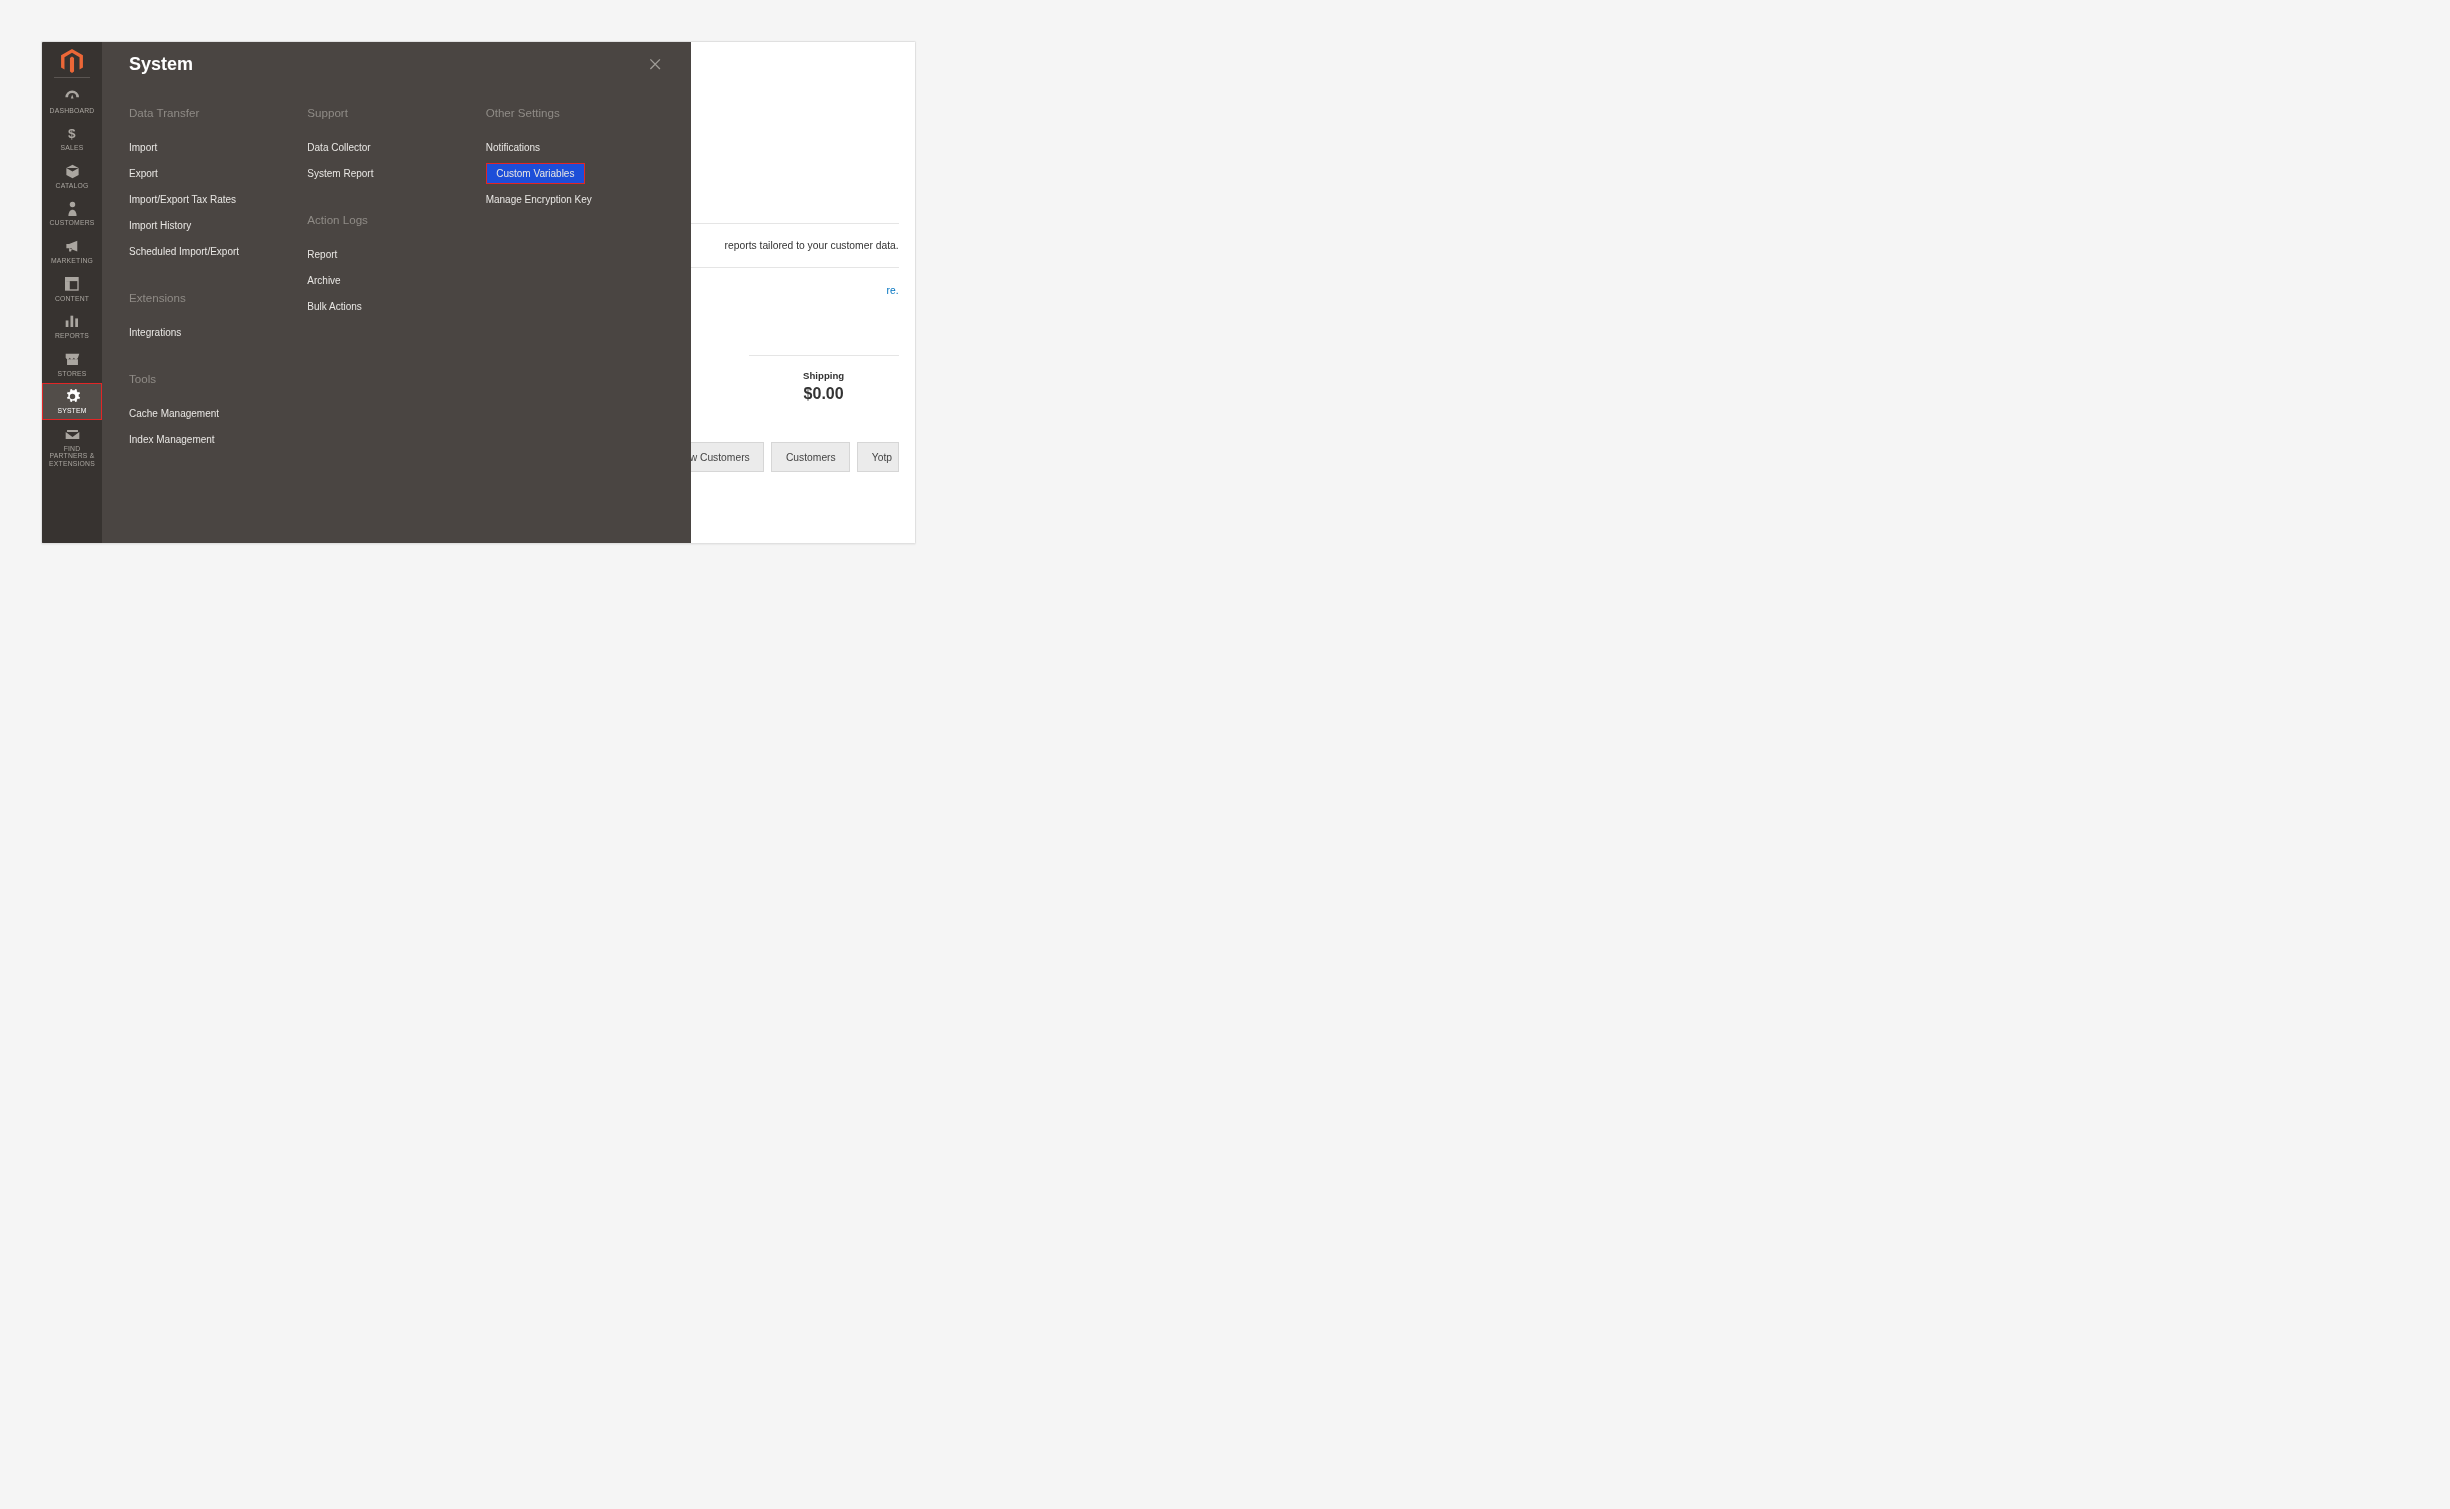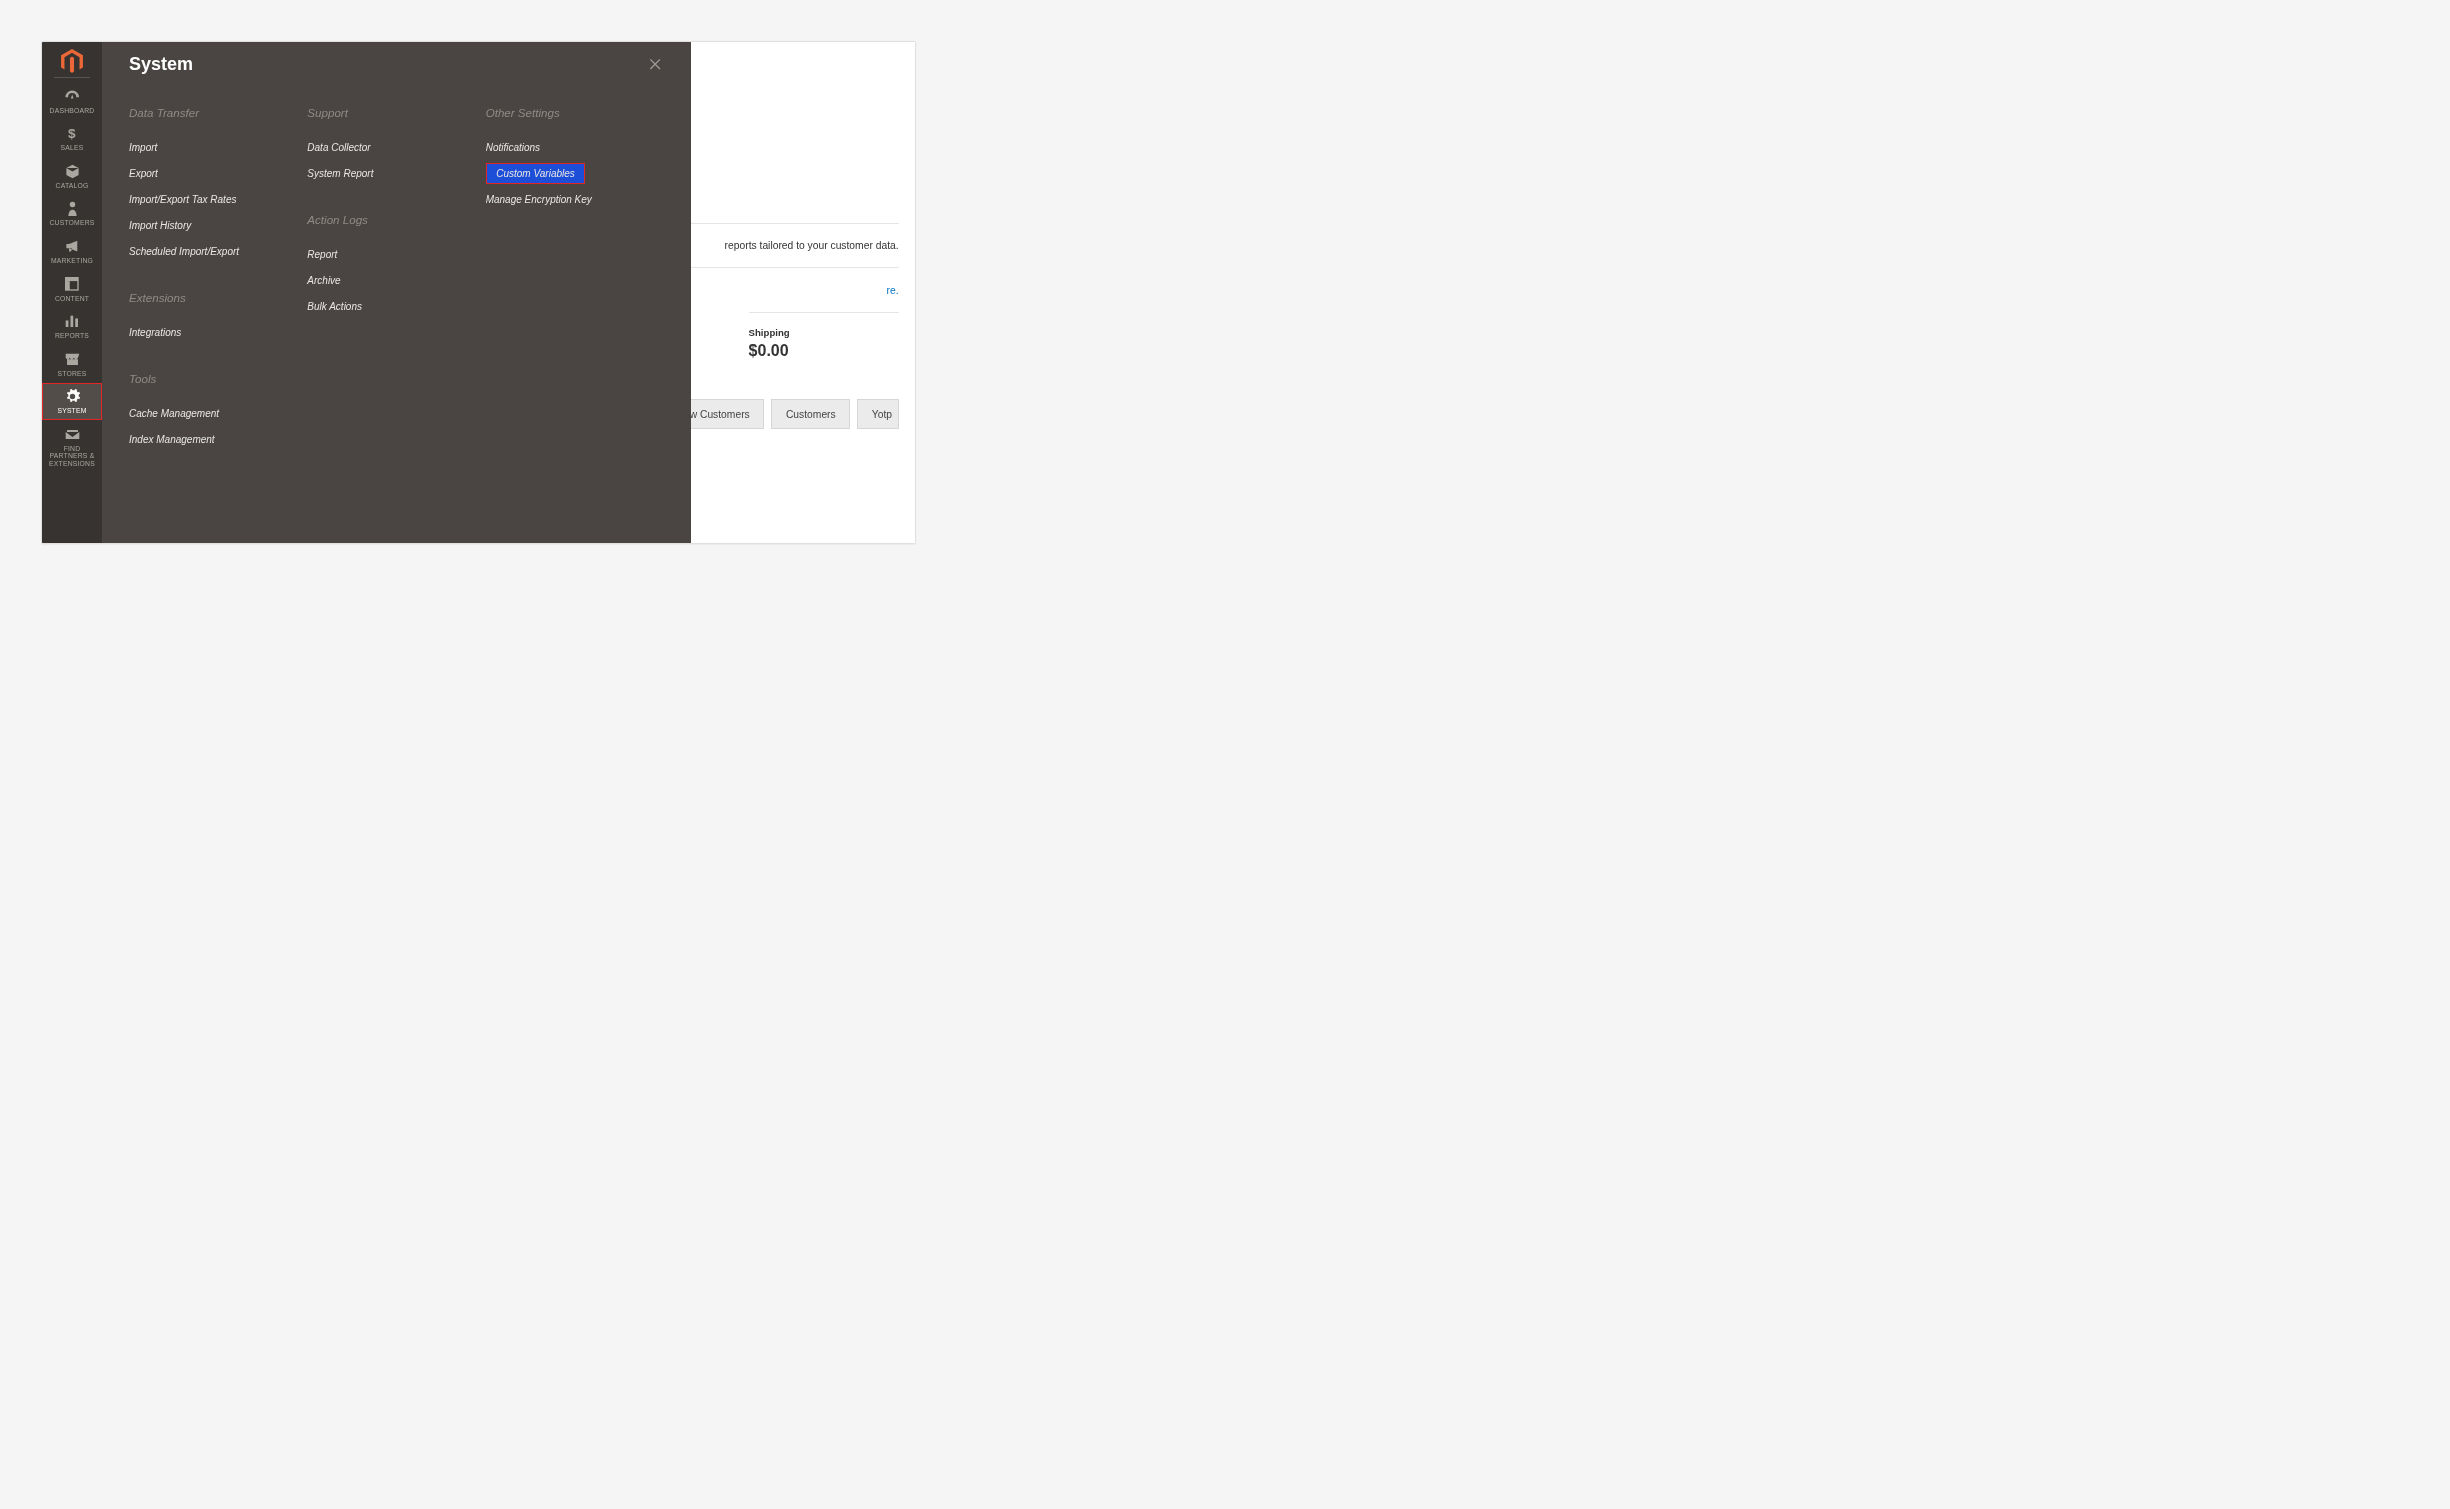--- a/index.html
+++ b/index.html
@@ -101,21 +101,20 @@
     color: #fff;
   }
   .close-btn {
     color: #9e9b96;
     cursor: pointer;
     padding: 2.7px;
   }
   .flyout-cols {
     display: flex;
     gap: 0;
-    font-style: italic;
   }
   .flyout-col {
     flex: 1;
     min-width: 0;
     padding-right: 13.7px;
   }
   .section {
     margin-bottom: 27px;
   }
   .section-title {
@@ -161,21 +160,22 @@
   }
   .content-link {
     color: #0073c0;
     border-top: 0.7px solid #e5e5e5;
     padding: 16.4px 0 16.4px 0;
     font-size: 10.3px;
   }
   .stat-block {
     border-top: 0.7px solid #e5e5e5;
     padding: 13.7px 0 12.3px 0;
-    text-align: left;
+    text-align: center;
+    margin-top: 43px;
   }
   .stat-label {
     font-size: 9.6px;
     font-weight: 600;
     color: #333;
     margin-bottom: 4.1px;
   }
   .stat-value {
     font-size: 16px;
     font-weight: 700;

